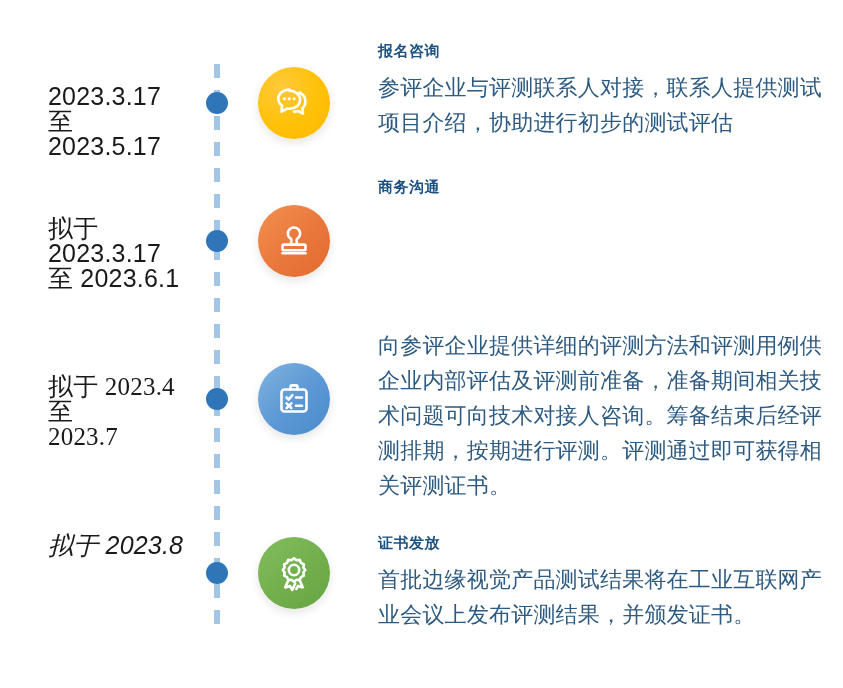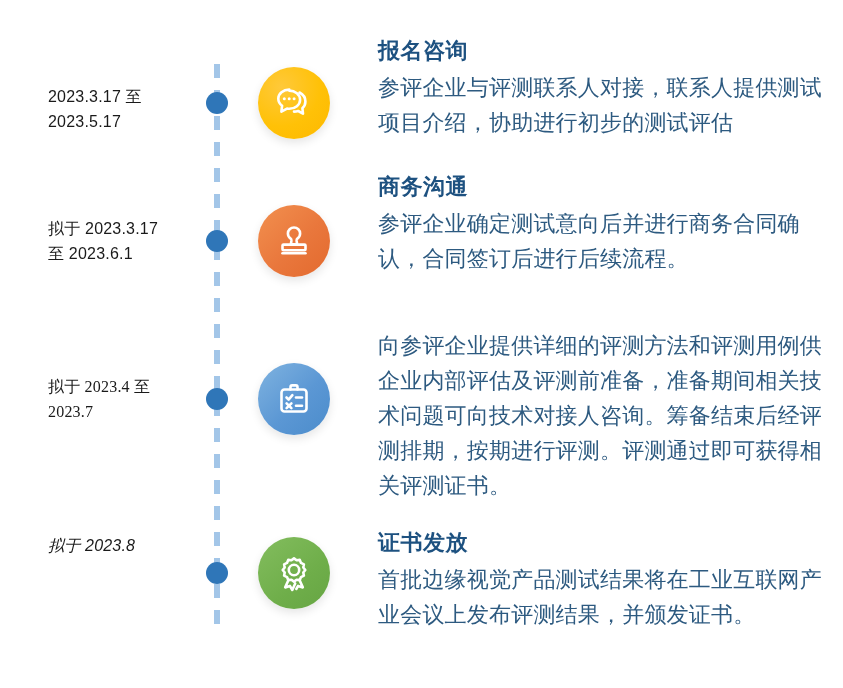--- a/index.html
+++ b/index.html
@@ -47,21 +47,21 @@
   }
 
   .date {
     position: absolute;
     left: 10px;
     width: 180px;
     text-align: left;
     padding-left: 38px;
     box-sizing: border-box;
     color: #1a1a1a;
-    font-size: 16px;
+    font-size: 25px;
     line-height: 25px;
     letter-spacing: 0.2px;
     white-space: pre-line;
   }
 
   .dot {
     position: absolute;
     left: 206px;
     width: 22px;
     height: 22px;
@@ -90,21 +90,21 @@
   .badge.green  { background: linear-gradient(135deg, #79b martin 0%, #6aad4e 100%); }
   .badge.green  { background: linear-gradient(140deg, #83bd5e 0%, #6fae4a 60%, #66a543 100%); }
 
   .content {
     position: absolute;
     left: 378px;
     width: 455px;
   }
   .heading {
     color: #1d5180;
-    font-size: 22px;
+    font-size: 15px;
     font-weight: bold;
     line-height: 30px;
     letter-spacing: 0.5px;
     margin: 0 0 4px 0;
   }
   .body {
     color: #2d5a80;
     font-size: 22px;
     line-height: 35px;
     letter-spacing: 0.2px;
@@ -143,21 +143,20 @@
     <div class="dot" style="top:230px;"></div>
     <div class="badge orange" style="top:205px;">
       <svg width="44" height="44" viewBox="0 0 44 44" fill="none" stroke="#ffffff" stroke-width="2.6" stroke-linecap="round" stroke-linejoin="round">
         <path d="M22 8.5c-3.4 0-6.1 2.7-6.1 6 0 2 1 3.8 2.5 4.9.7.5 1.1 1.4 1 2.3l-.5 3.6h6.2l-.5-3.6c-.1-.9.3-1.8 1-2.3 1.5-1.1 2.5-2.9 2.5-4.9 0-3.3-2.7-6-6.1-6z"></path>
         <rect x="10.5" y="25.6" width="23" height="5.6" rx="1"></rect>
         <line x1="10.5" y1="34.2" x2="33.5" y2="34.2"></line>
       </svg>
     </div>
     <div class="content" style="top:172px;">
       <div class="heading">商务沟通</div>
-      <div class="body">参评企业确定测试意向后并进行商务合同确认，合同签订后进行后续流程。</div>
     </div>
   </div>
 
   <div class="row" style="top:0;">
     <div class="date" style="top:374px;font-family:Liberation Serif, serif;">拟于 2023.4 至
 2023.7</div>
     <div class="dot" style="top:388px;"></div>
     <div class="badge blue" style="top:363px;">
       <svg width="44" height="44" viewBox="0 0 44 44" fill="none" stroke="#ffffff" stroke-width="2.6" stroke-linecap="round" stroke-linejoin="round">
         <rect x="9.5" y="12.5" width="25" height="22" rx="3"></rect>

